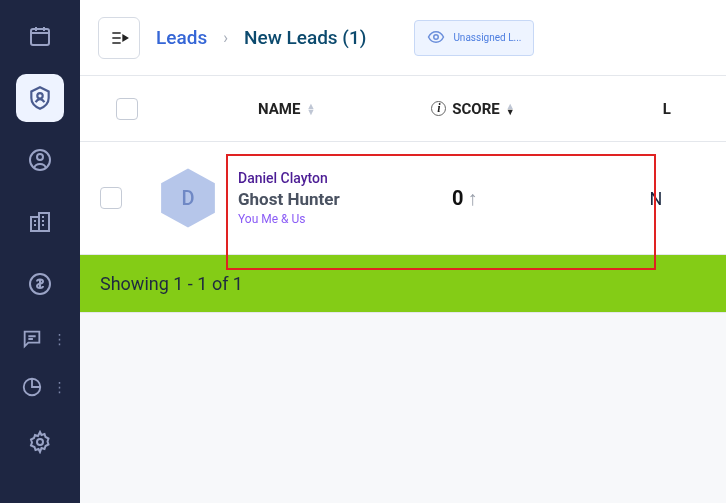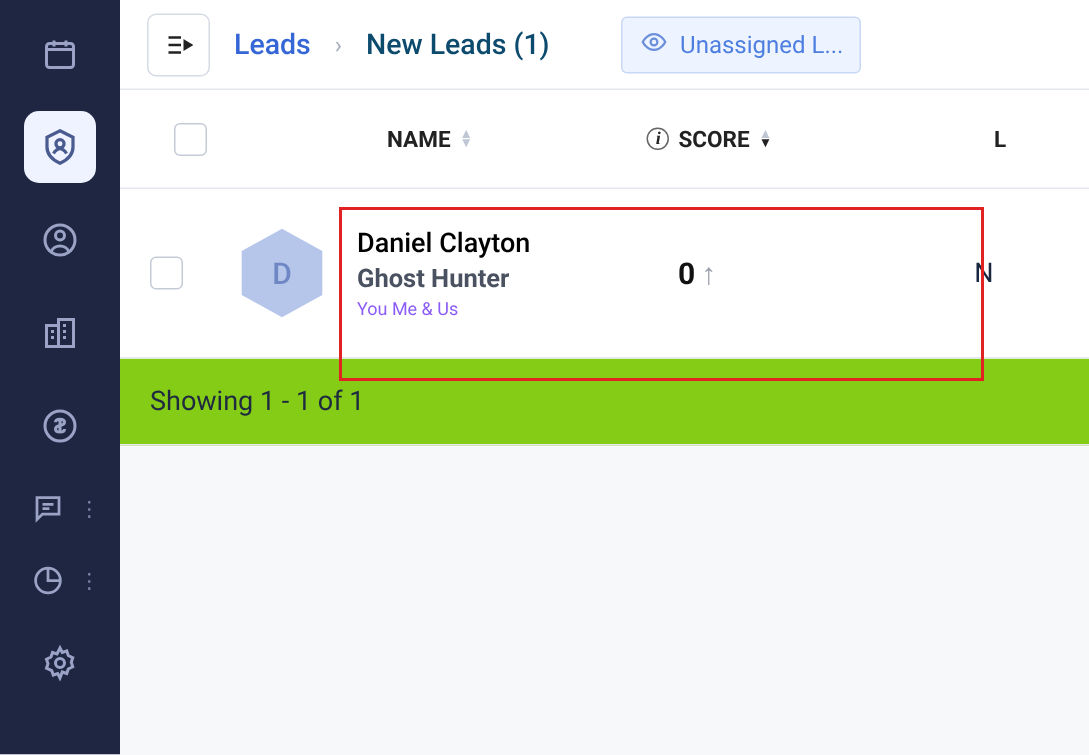--- a/index.html
+++ b/index.html
@@ -32,21 +32,21 @@
     cursor: pointer;
   }
   .side-item.active {
     background: #eef3ff;
     color: #4a5b8f;
   }
   .side-row { display: flex; align-items: center; gap: 4px; width: 60px; justify-content: center; }
   .dots { color: #7b85a8; font-size: 14px; letter-spacing: -1px; }
   .main { flex: 1; display: flex; flex-direction: column; }
   .topbar {
-    height: 60px;
+    height: 76px;
     background: #fff;
     border-bottom: 1px solid #e4e7ec;
     display: flex;
     align-items: center;
     padding-left: 18px;
     gap: 16px;
   }
   .collapse-btn {
     width: 42px; height: 42px;
     border: 1px solid #d6dbe4;
@@ -62,21 +62,21 @@
     cursor: pointer;
   }
   .crumb-sep { color: #a5acb8; font-size: 16px; }
   .crumb-current { color: #0c4a6e; font-size: 19px; font-weight: 500; }
   .pill {
     border: 1px solid #c7d8f6;
     background: #eef4ff;
     color: #4d7ee0;
     border-radius: 4px;
     padding: 7px 12px;
-    font-size: 16px;
+    font-size: 10px;
     display: flex;
     align-items: center;
     gap: 8px;
     cursor: pointer;
   }
   .pill .eye { color: #6b8fdb; }
   .pill.cut { overflow: hidden; white-space: nowrap; }
 
   .table-head {
     background: #fff;
@@ -119,21 +119,21 @@
   }
   .hex {
     width: 64px; height: 64px;
     display:flex; align-items:center; justify-content:center;
     margin-left: 34px;
     position:relative;
   }
   .hex svg { position:absolute; inset:0; }
   .hex-letter { position:relative; z-index:1; color:#6f88c5; font-size:20px; font-weight:500;}
   .lead-info { margin-left: 18px; min-width: 180px; }
-  .lead-name { color:#000000; font-size:18px; font-weight:500; cursor:pointer;}
+  .lead-name { color:#4c1d95; font-size:14px; font-weight:500; cursor:pointer;}
   .lead-title { color:#4a5261; font-size:17px; margin-top:3px;font-weight:bold;}
   .lead-company { color:#8b5cf6; font-size:12px; margin-top:3px;}
   .score-cell { margin-left: 34px; display:flex; align-items:center; gap:4px; font-size:20px; font-weight:700; color:#111;}
   .up-arrow { color:#9aa0ab; font-size:20px; }
   .n-cell { margin-left:172px; font-size:18px; color:#1a2740;}
 
   .footer-text {
     background:#84cc16;
     padding: 18px 20px;
     font-size: 18px;

